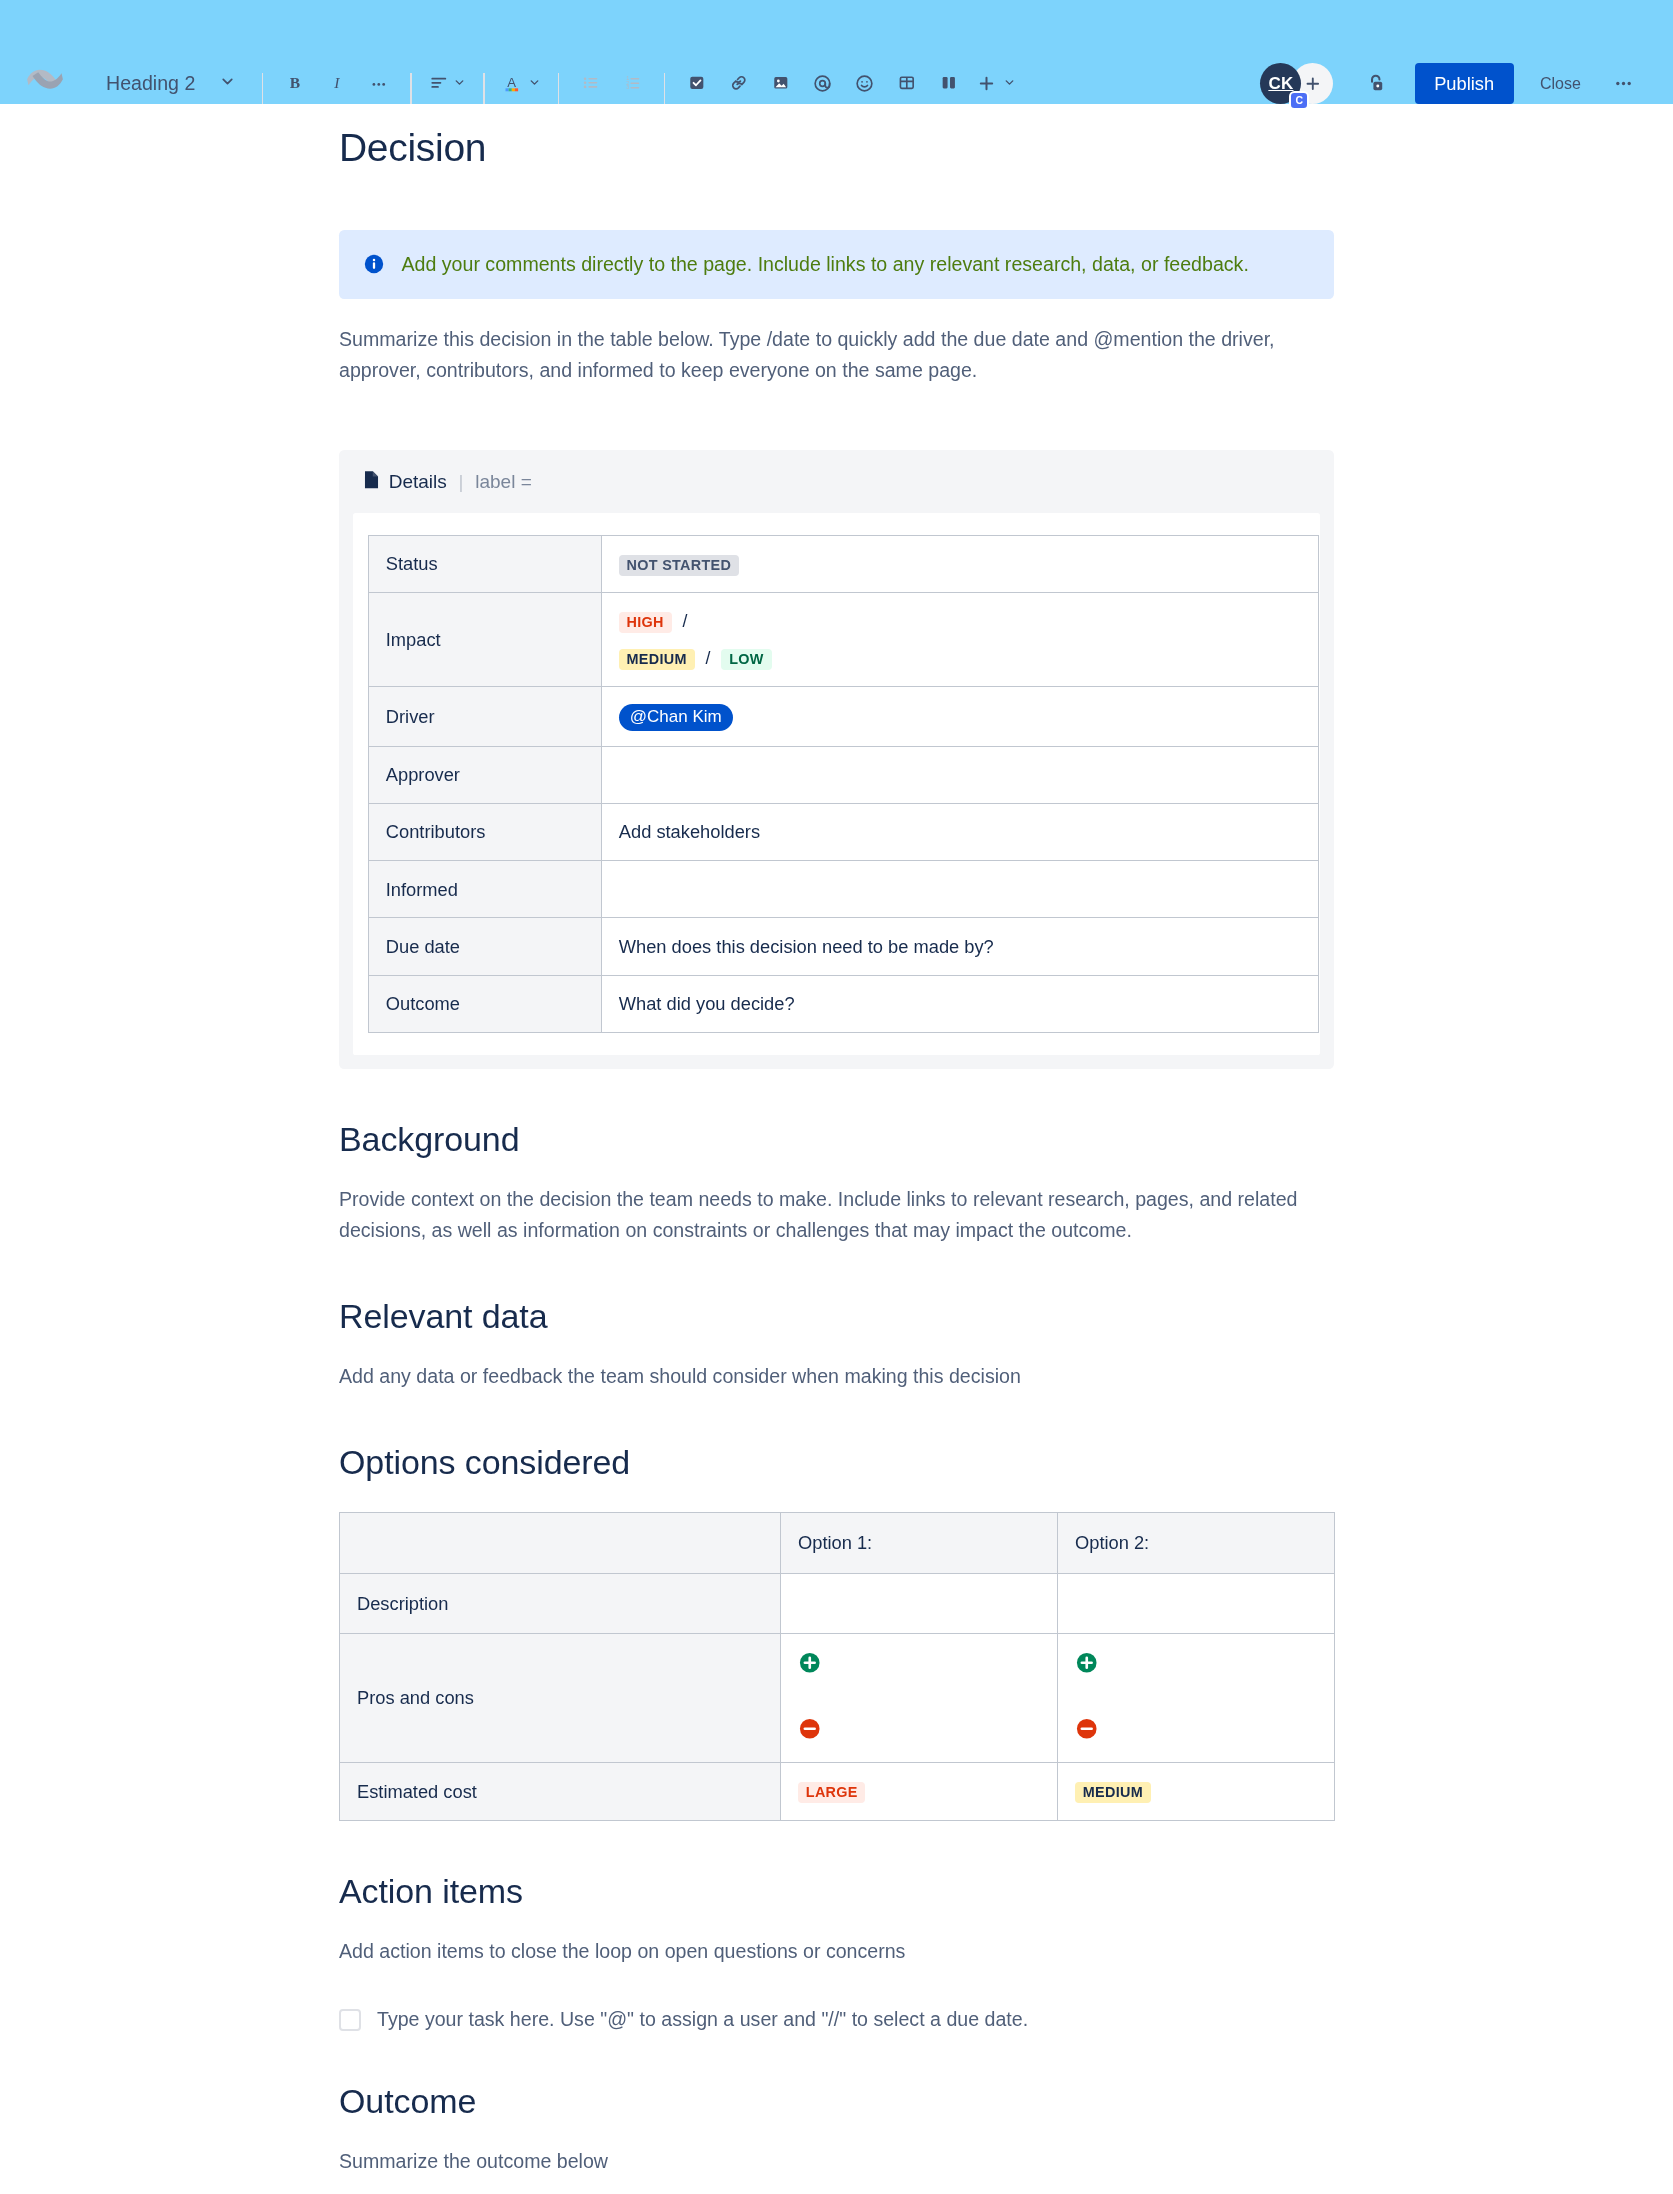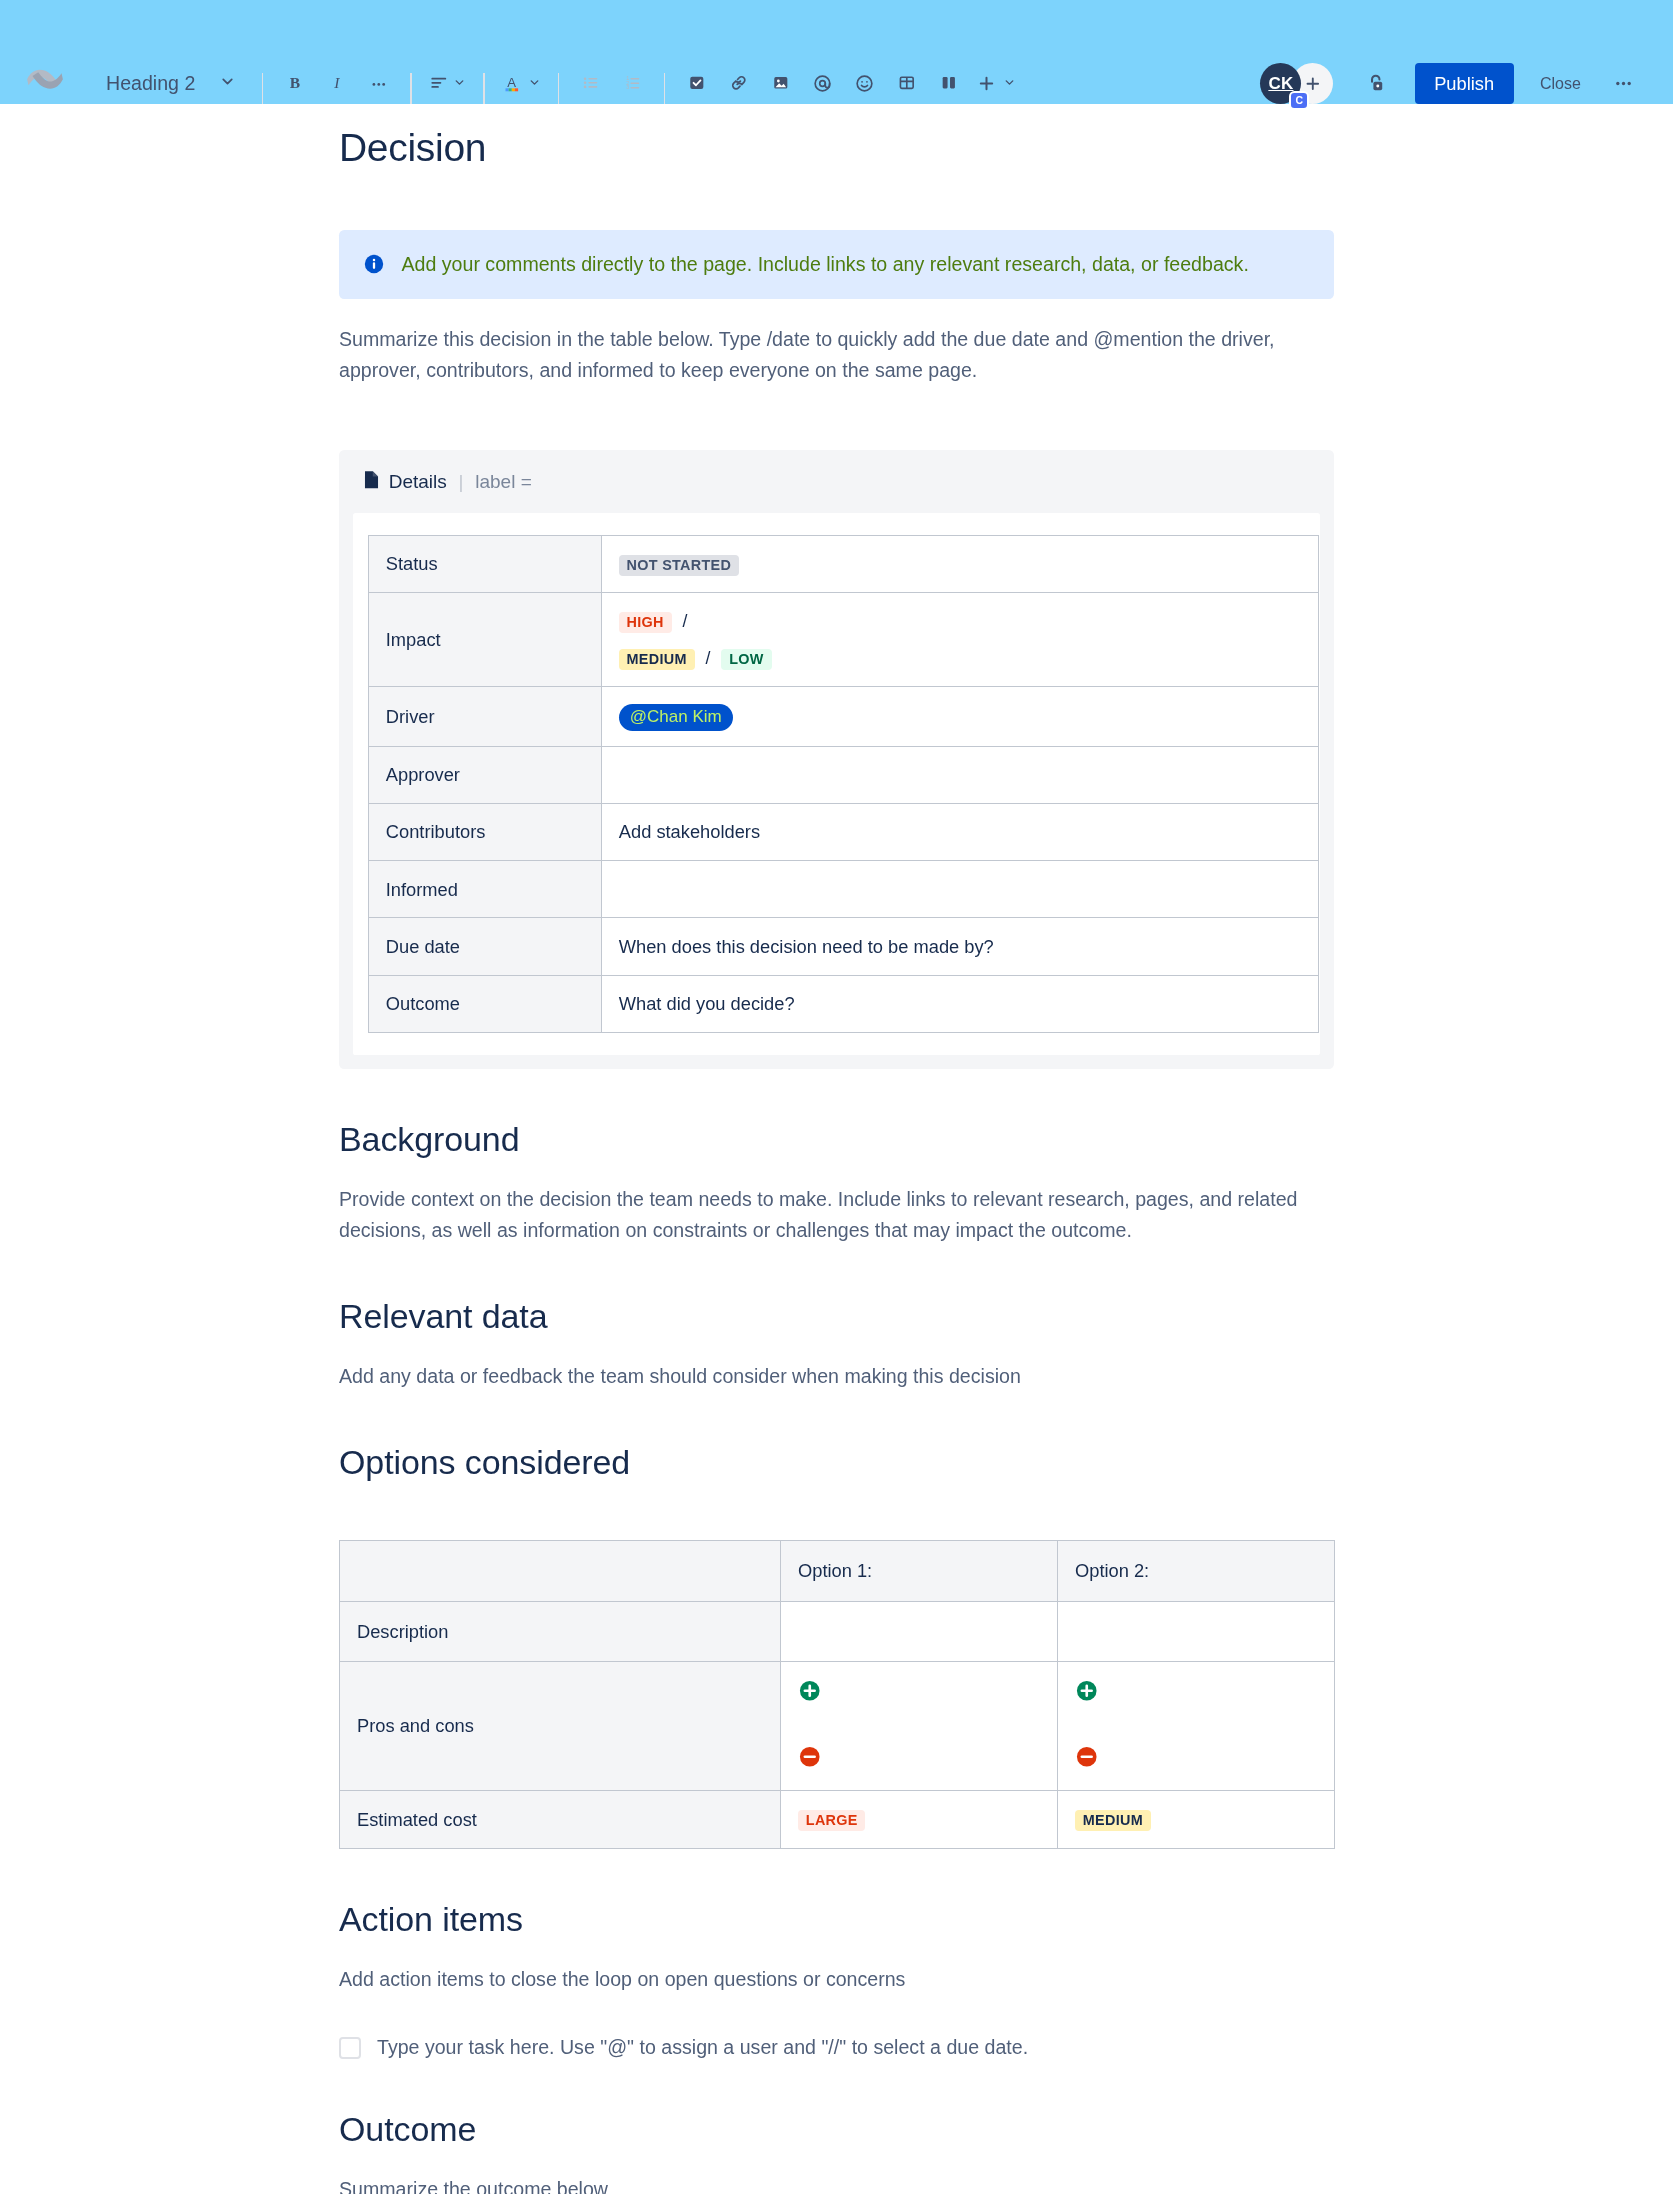--- a/index.html
+++ b/index.html
@@ -229,30 +229,30 @@
   }
   .loz-grey   { background: #dfe1e6; color: #42526e; }
   .loz-red    { background: #ffebe6; color: #de350b; }
   .loz-yellow { background: #fff0b3; color: #172b4d; }
   .loz-green  { background: #e3fcef; color: #006644; }
   .slash { color: #172b4d; font-size: 17.7px; margin: 0 5.9px; }
 
   .mention {
     display: inline-block;
     background: #0052cc;
-    color: #bef264;
+    color: #ffffff;
     border-radius: 14.4px;
     padding: 3.9px 11px 5.2px 11px;
     font-size: 17px;
     line-height: 1.1;
   }
   .placeholder { color: #7a869a; }
 
   
-  .options-table-wrap { margin-top: 58px; }
+  .options-table-wrap { margin-top: 30px; }
   table.opt {
     border-collapse: collapse;
     width: 995px;
     table-layout: fixed;
   }
   table.opt td {
     border: 1.3px solid #c1c7d0;
     font-size: 18.3px;
     color: #172b4d;
     padding: 15.7px 17px;

